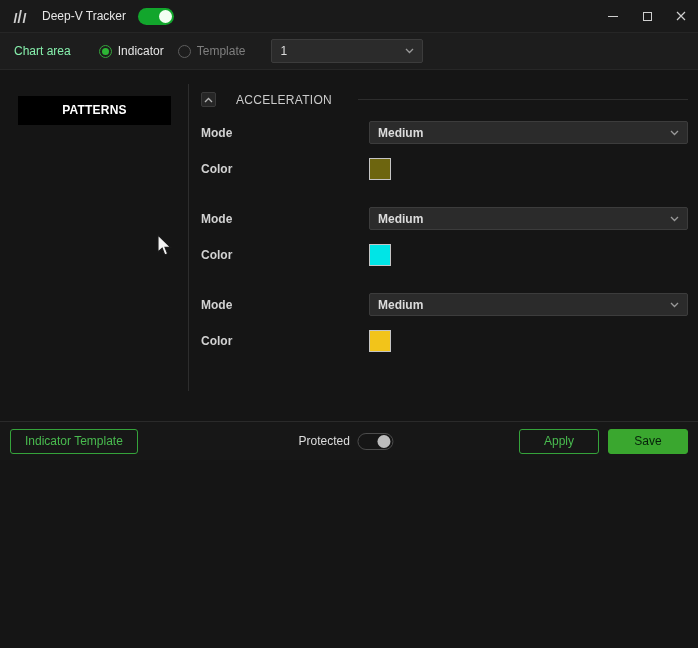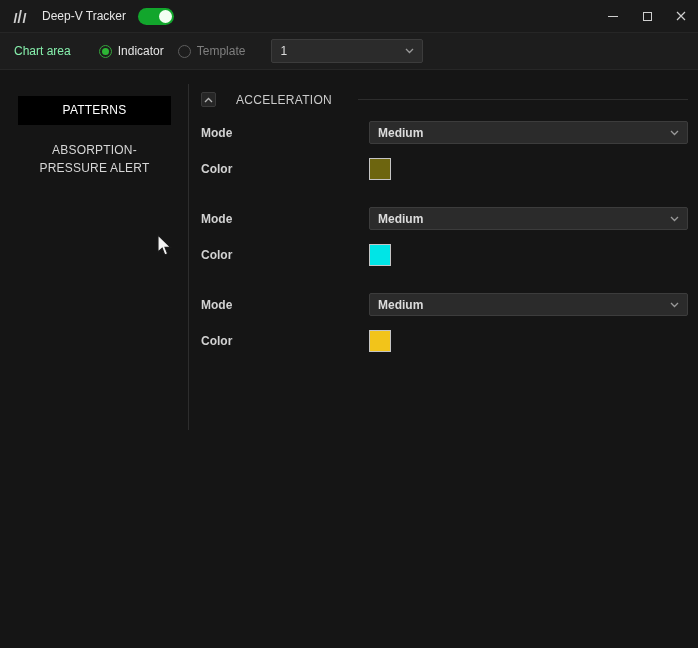--- a/index.html
+++ b/index.html
@@ -69,21 +69,21 @@
   
   .main { flex:1; display:flex; position:relative; background:#151515; }
   .sidebar { width:189px; padding:26px 18px 0 18px; position:relative; }
   .sidebar::after {
     content:""; position:absolute; right:0; top:14px; bottom:30px; width:1px; background:#2d2d2d;
   }
   .side-item {
     text-align:center; color:#d6d6d6; padding:6px 2px; margin-bottom:11px;
     cursor:pointer; line-height:1.45; letter-spacing:.2px;
   }
-  .side-item.selected { background:#000000; color:#ffffff; }
+  .side-item.selected { background:#000000; color:#ffffff;font-weight:bold; }
 
   .content { flex:1; padding:22px 10px 0 12px; }
   .group { margin-bottom:27px; }
   .group-header { display:flex; align-items:center; gap:20px; margin-bottom:14px; }
   .collapse-btn {
     width:15px; height:15px; background:#262626; border:1px solid #3a3a3a; border-radius:2px;
     display:inline-flex; align-items:center; justify-content:center; cursor:pointer; flex:0 0 auto;
   }
   .group-title { color:#cbcbcb; letter-spacing:.3px; white-space:nowrap; }
   .rule { flex:1; height:1px; background:#2d2d2d; margin-left:6px; }
@@ -169,21 +169,20 @@
       <svg class="chev" width="9" height="6" viewBox="0 0 9 6">
         <path d="M1 1 L4.5 4.5 L8 1" stroke="#9a9a9a" stroke-width="1.3" fill="none"></path>
       </svg>
     </div>
   </div>
 
   <div class="main">
 
     <aside class="sidebar">
       <div class="side-item selected">PATTERNS</div>
-      <div class="side-item">ABSORPTION-PRESSURE ALERT</div>
     </aside>
 
     <section class="content">
 
       <div class="group">
         <div class="group-header">
           <span class="collapse-btn">
             <svg width="9" height="6" viewBox="0 0 9 6">
               <path d="M1 5 L4.5 1.5 L8 5" stroke="#b3b3b3" stroke-width="1.3" fill="none"></path>
             </svg>
@@ -234,18 +233,31 @@
         </div>
         <div class="field-row">
           <span class="field-label">Color</span>
           <span class="swatch" style="background: rgb(242, 196, 26);"></span>
         </div>
       </div>
 
     </section>
   </div>
 
+  <footer class="footer">
+    <button class="btn outline">Indicator Template</button>
+    <div class="protected">
+      <span>Protected</span>
+      <span class="toggle off">
+        <span class="knob"></span>
+      </span>
+    </div>
+    <div class="footer-right">
+      <button class="btn outline">Apply</button>
+      <button class="btn solid">Save</button>
+    </div>
+  </footer>
 
 </div>
 
 <svg class="cursor" width="20" height="24" viewBox="0 0 20 24">
   <path d="M2 1 L2 18 L6.2 14.3 L8.8 21 L11.6 19.8 L9 13.4 L14.6 13.4 Z" fill="#f2f2f2" stroke="#1a1a1a" stroke-width="1.1"></path>
 </svg>
 
 </body></html>

